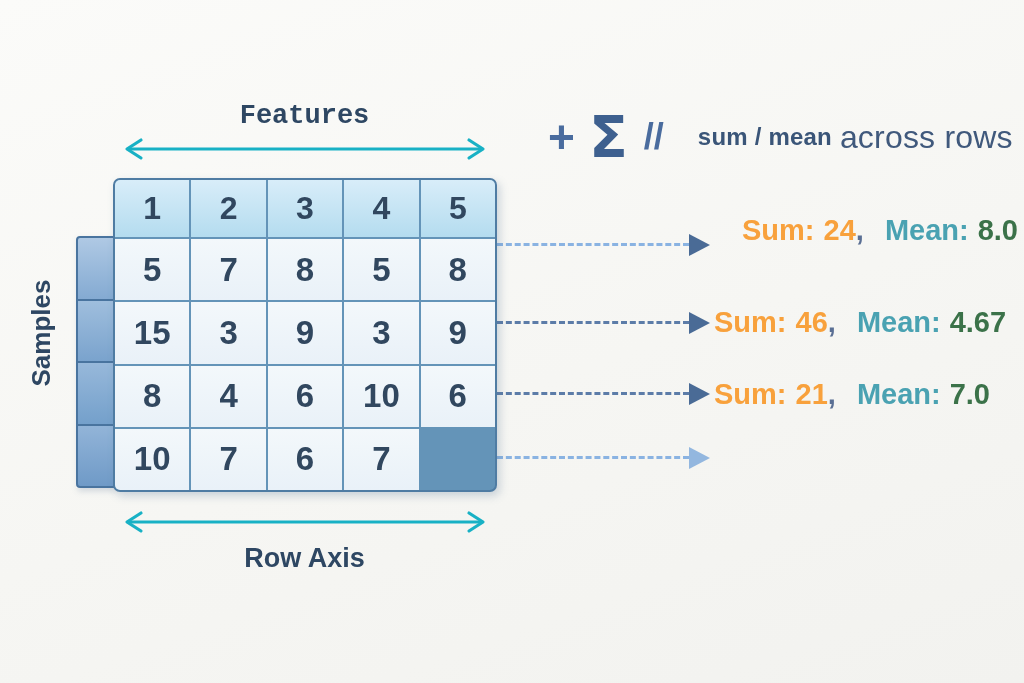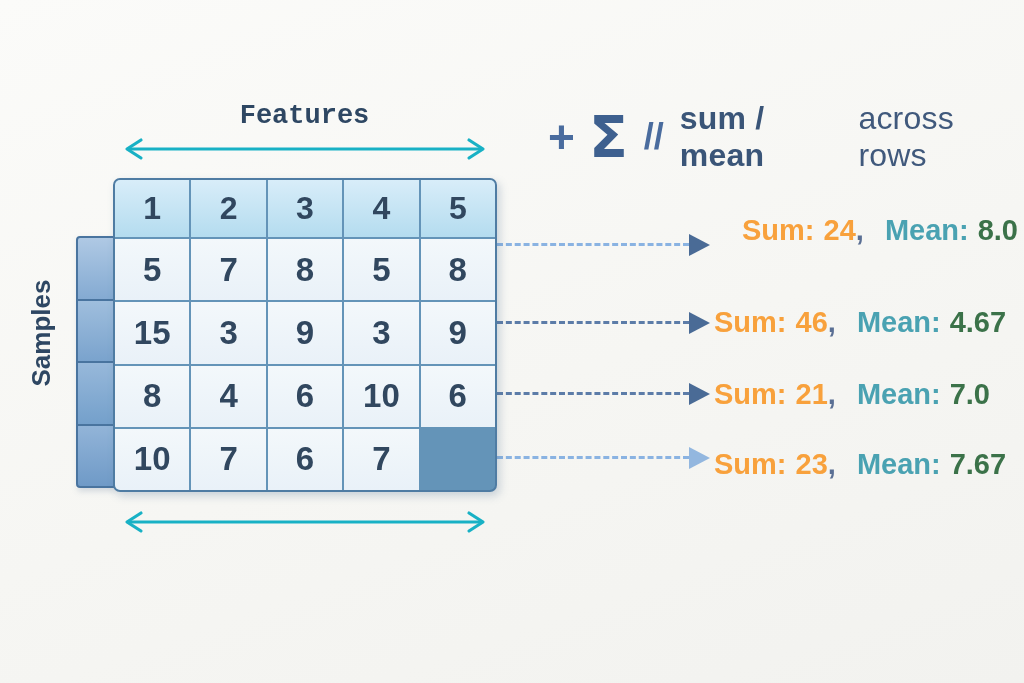--- a/index.html
+++ b/index.html
@@ -33,21 +33,21 @@
   }
 
   
   .op-header{
     position:absolute;left:548px;top:94px;height:86px;
     display:flex;align-items:center;color:#44679a;
   }
   .op-plus{font-size:46px;font-weight:bold;line-height:1;color:#4a6c9e;}
   .op-sigma{font-family:"DejaVu Sans", sans-serif;font-size:57px;font-weight:bold;line-height:1;margin-left:14px;color:#3e608f;}
   .op-slashes{font-size:36px;font-weight:bold;line-height:1;margin-left:16px;color:#4a6c9e;}
-  .op-phrase{font-size:32px;font-weight:bold;margin-left:16px;color:#3a5578;letter-spacing:.2px;}
+  .op-phrase{font-size:24px;font-weight:bold;margin-left:34px;color:#3a5578;letter-spacing:.2px;}
   .op-phrase-2{font-size:32px;font-weight:normal;margin-left:8px;color:#40597c;letter-spacing:.2px;}
 
   
   .matrix{
     position:absolute;left:113px;top:178px;width:380px;height:310px;
     display:grid;grid-template-columns:repeat(5,1fr);
     grid-template-rows:57px repeat(4,1fr);
     gap:2px;background:#6494b8;
     border:2px solid #4f7ca3;border-radius:7px;overflow:hidden;
     box-shadow:3px 4px 9px rgba(90,120,150,.28);
@@ -146,20 +146,21 @@
     <div class="mcell">7</div>
     <div class="mcell">6</div>
     <div class="mcell">7</div>
   </div>
 
   <svg class="axis-arrow bottom" viewBox="0 0 374 24">
     <line x1="11" y1="12" x2="363" y2="12" stroke="#18b1c5" stroke-width="3.2" stroke-linecap="round"></line>
     <path d="M23 3 L9 12 L23 21" fill="none" stroke="#18b1c5" stroke-width="3.2" stroke-linecap="round" stroke-linejoin="round"></path>
     <path d="M351 3 L365 12 L351 21" fill="none" stroke="#18b1c5" stroke-width="3.2" stroke-linecap="round" stroke-linejoin="round"></path>
   </svg>
+  <div class="rowaxis-label">Row Axis</div>
 
   <div class="op-header">
     <span class="op-plus">+</span>
     <span class="op-sigma">Σ</span>
     <span class="op-slashes">//</span>
     <span class="op-phrase">sum / mean</span>
     <span class="op-phrase-2">across rows</span>
   </div>
 
   <div class="dash" style="top:243px;"></div>
@@ -176,18 +177,14 @@
     <span class="mean-label">Mean:</span><span class="mean-value">8.0</span>
   </div>
   <div class="result" style="top:305px;">
     <span class="sum-label">Sum:</span><span class="sum-value">46</span><span class="comma">,</span>
     <span class="mean-label">Mean:</span><span class="mean-value">4.67</span>
   </div>
   <div class="result" style="top:377px;">
     <span class="sum-label">Sum:</span><span class="sum-value">21</span><span class="comma">,</span>
     <span class="mean-label">Mean:</span><span class="mean-value">7.0</span>
   </div>
-  <div class="result" style="top:447px;">
-    <span class="sum-label">Sum:</span><span class="sum-value">23</span><span class="comma">,</span>
-    <span class="mean-label">Mean:</span><span class="mean-value">7.67</span>
-  </div>
 
 </div>
 
 </body></html>

